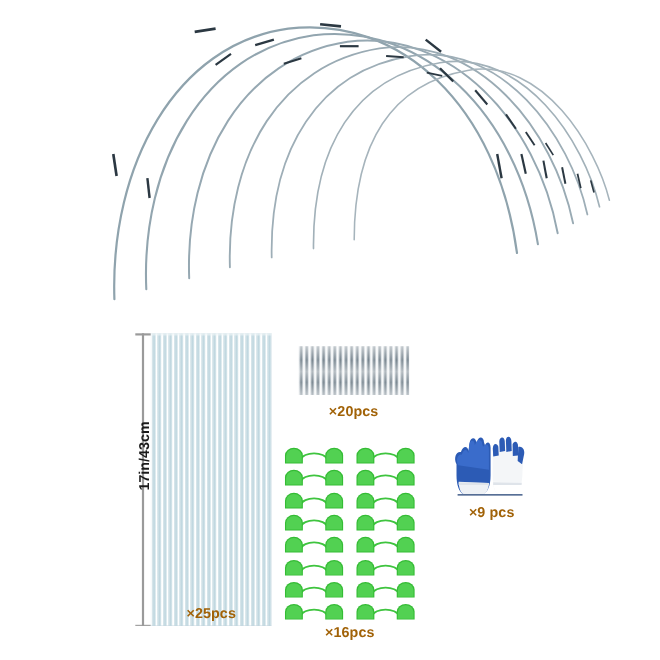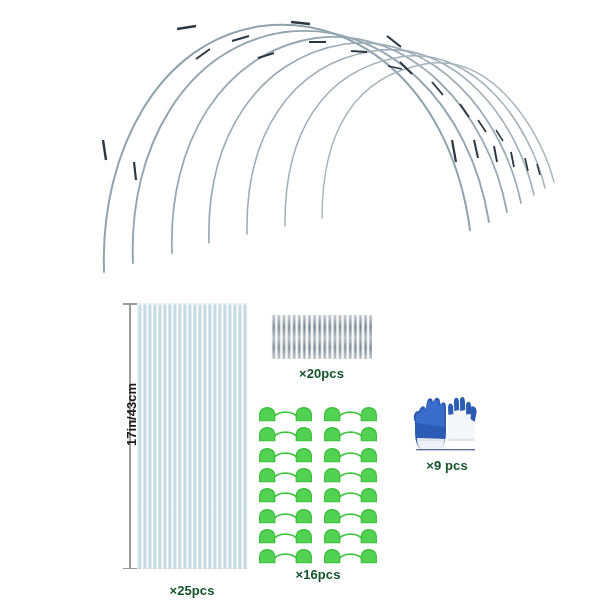--- a/index.html
+++ b/index.html
@@ -36,21 +36,21 @@
   
   .item-group { position: absolute; }
 
   .qty-label {
     position: absolute;
     width: 100%;
     text-align: center;
     font-family: "Liberation Sans", sans-serif;
     font-size: 13px;
     font-weight: 700;
-    color: #14532d;
+    color: #a16207;
     letter-spacing: 0.1px;
     white-space: nowrap;
   }
 
   
   #panel-group {
     left: 137px;
     top: 303px;
     width: 110px;
     height: 266px;
@@ -113,21 +113,21 @@
     width: 96px;
     text-align: center;
     transform: rotate(-90deg);
     transform-origin: center center;
     font-family: "Liberation Sans", sans-serif;
     font-size: 13px;
     font-weight: 700;
     color: #1a1a1a;
     white-space: nowrap;
   }
-  #panel-qty { top: 583px; left: 137px; width: 110px; }
+  #panel-qty { top: 550px; left: 137px; width: 110px; }
 
   
   #rods-group {
     left: 271px;
     top: 315px;
     width: 101px;
     height: 44px;
   }
   .rods-body {
     position: absolute;

